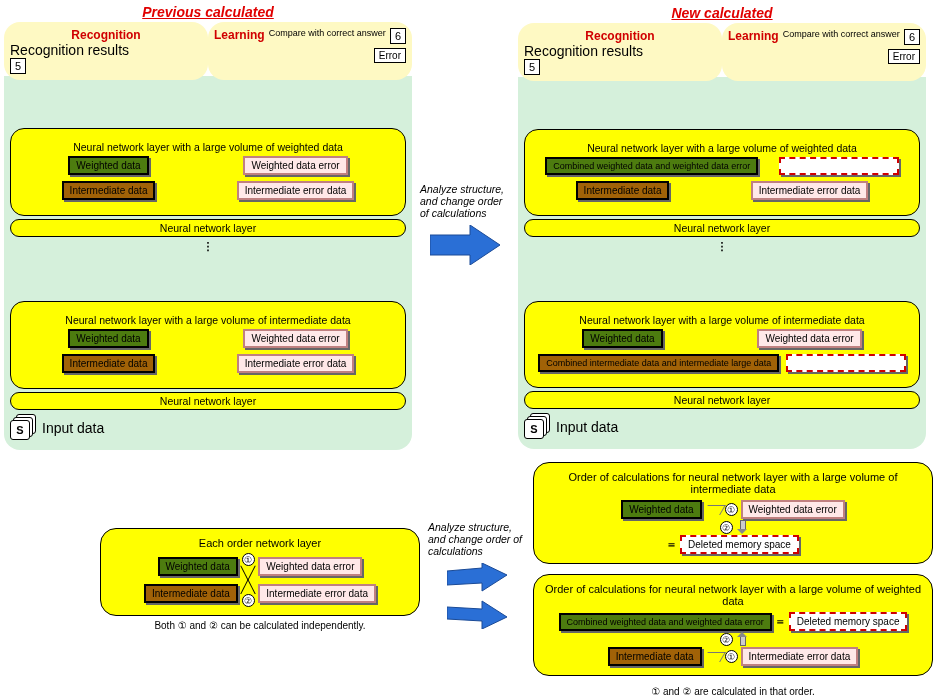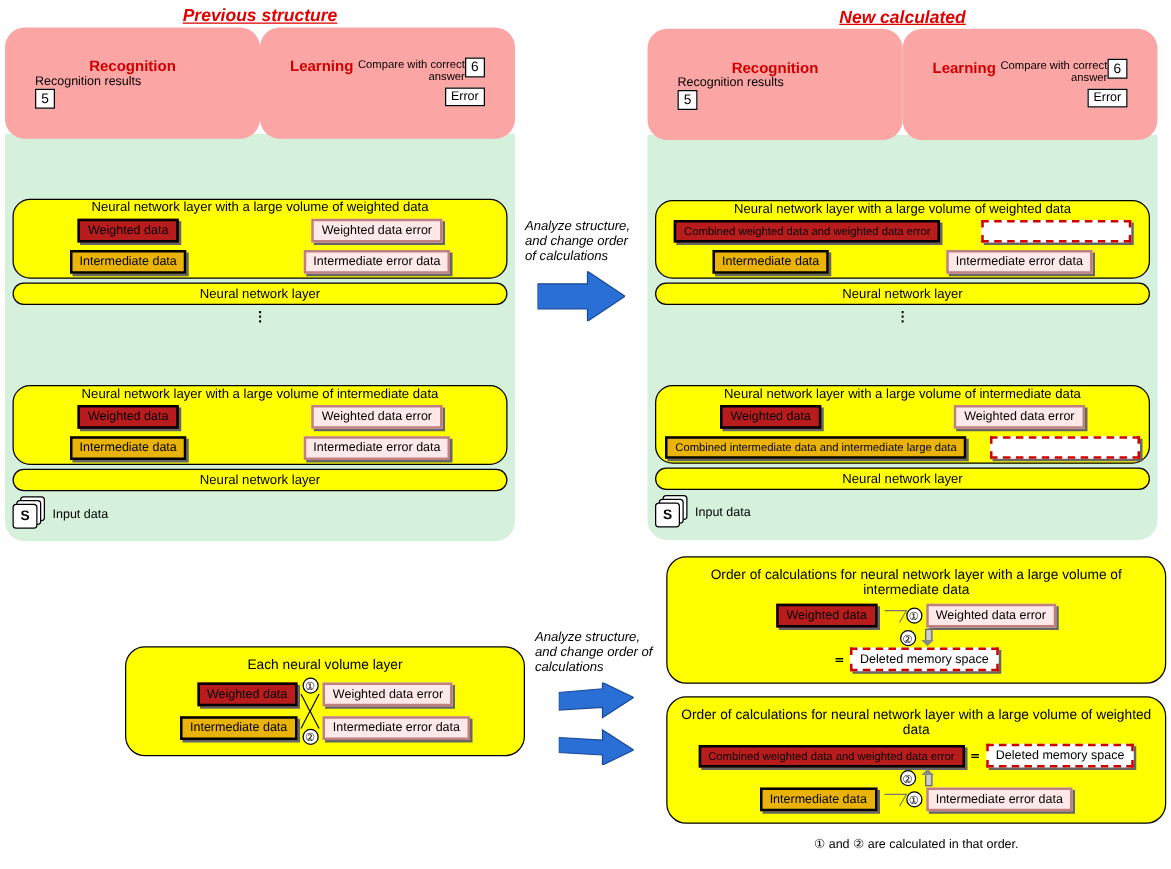--- a/index.html
+++ b/index.html
@@ -4,37 +4,37 @@
 <style>
   * { box-sizing: border-box; margin: 0; padding: 0; }
   body { font-family: Arial, sans-serif; font-size: 11px; background: #fff; width: 937px; }
 
   .top-row { display: flex; align-items: center; gap: 8px; padding: 4px; }
   .bottom-row { display: flex; align-items: center; gap: 8px; padding: 4px 4px 4px 100px; }
 
   .title-prev, .title-new { font-weight: bold; font-style: italic; font-size: 14px; color: #e00000; text-decoration: underline; text-align: center; margin-bottom: 2px; }
 
   .panel-pair { display: flex; gap: 0; }
-  .panel { background: #fca5a5; border-radius: 16px; padding: 24px; width: 200px; position: relative; }
+  .panel { background: #fef9c3; border-radius: 16px; padding: 6px; width: 200px; position: relative; }
   .panel-half { width: 204px; }
   .heading-rec { color: #d00000; font-weight: bold; font-size: 12px; text-align: center; }
   .heading-lrn { color: #d00000; font-weight: bold; font-size: 12px; text-align: right; }
-  .sub { font-size: 10px; }
+  .sub { font-size: 14px; }
 
   .rowflex { display: flex; align-items: center; gap: 4px; }
   .topbar { display: flex; justify-content: space-between; align-items: flex-start; }
 
   .numbox { border: 1px solid #000; background: #fff; padding: 1px 4px; display: inline-block; font-size: 11px; }
   .errbox { border: 1px solid #000; background: #fff; padding: 1px 4px; display: inline-block; font-size: 10px; }
 
   .nn-yellow { background: #ffff00; border: 1px solid #000; border-radius: 14px; text-align: center; padding: 2px 4px; margin: 3px 0; font-size: 10.5px; }
-  .nn-yellow-tall { padding: 0; margin-top: 48px; }
-
-  .cell { border: 2px solid #000; background: #eab308; padding: 2px 6px; display: inline-block; font-size: 10px; text-align: center; margin: 1px; box-shadow: 2px 2px 0 #666; }
-  .cell-gray { background: #b91c1c; }
+  .nn-yellow-tall { padding: 12px; margin-top: 48px; }
+
+  .cell { border: 2px solid #000; background: #a16207; padding: 2px 6px; display: inline-block; font-size: 10px; text-align: center; margin: 1px; box-shadow: 2px 2px 0 #666; }
+  .cell-gray { background: #4d7c0f; }
   .cell-pink { background: #ffe8e8; border: 2px solid #c08080; }
   .cell-dashed { border: 2px dashed #d00000; background: #fff; }
   .cell-dashed-wide { border: 2px dashed #d00000; background: #fff; min-width: 120px; min-height: 14px; }
 
   .cell-row { display: flex; justify-content: space-around; gap: 4px; padding: 2px 0; }
 
   .dots { text-align: center; font-weight: bold; }
 
   .arrow-block { width: 90px; font-style: italic; font-size: 10.5px; }
   .big-arrow { width: 70px; height: 40px; position: relative; margin: 6px auto; }
@@ -65,21 +65,21 @@
   .panel-contain { position: relative; }
 
   .col-stack { display: flex; flex-direction: column; gap: 2px; }
 </style>
 </head>
 <body>
 
 <div class="top-row">
 
   <div>
-    <div class="title-prev">Previous structure</div>
+    <div class="title-prev">Previous calculated</div>
     <div class="panel-pair">
 
       <div class="panel panel-half panel-contain">
         <div class="heading-rec">Recognition</div>
         <div class="sub">Recognition results</div>
         <div><span class="numbox">5</span></div>
       </div>
 
       <div class="panel panel-half panel-contain">
         <div class="topbar">
@@ -192,38 +192,39 @@
       </div>
     </div>
   </div>
 
 </div>
 
 <div class="bottom-row">
 
   <div>
     <div class="yellow-block" style="width: 320px;">
-      <div class="title">Each neural volume layer</div>
+      <div class="title">Each order network layer</div>
       <div class="mini-row">
         <span class="cell cell-gray">Weighted data</span>
         <span style="display:inline-flex; flex-direction:column; align-items:center;">
           <span class="circ">①</span>
           <span style="font-size:12px;">╲╱</span>
         </span>
         <span class="cell cell-pink">Weighted data error</span>
       </div>
       <div class="mini-row">
         <span class="cell">Intermediate data</span>
         <span style="display:inline-flex; flex-direction:column; align-items:center;">
           <span style="font-size:12px;">╱╲</span>
           <span class="circ">②</span>
         </span>
         <span class="cell cell-pink">Intermediate error data</span>
       </div>
     </div>
+    <div class="footnote">Both ① and ② can be calculated independently.</div>
   </div>
 
   <div class="arrow-block" style="width:110px;">
     <div>Analyze structure, and change order of calculations</div>
     <div class="big-arrow" style="height:30px; width:60px;">
       <svg viewBox="0 0 60 30">
           <polygon points="0,8 35,5 35,0 60,12 35,28 35,20 0,22" fill="#2a6fd6" stroke="#1a4a96"></polygon>
         </svg>
     </div>
     <div class="big-arrow" style="height:30px; width:60px;">

